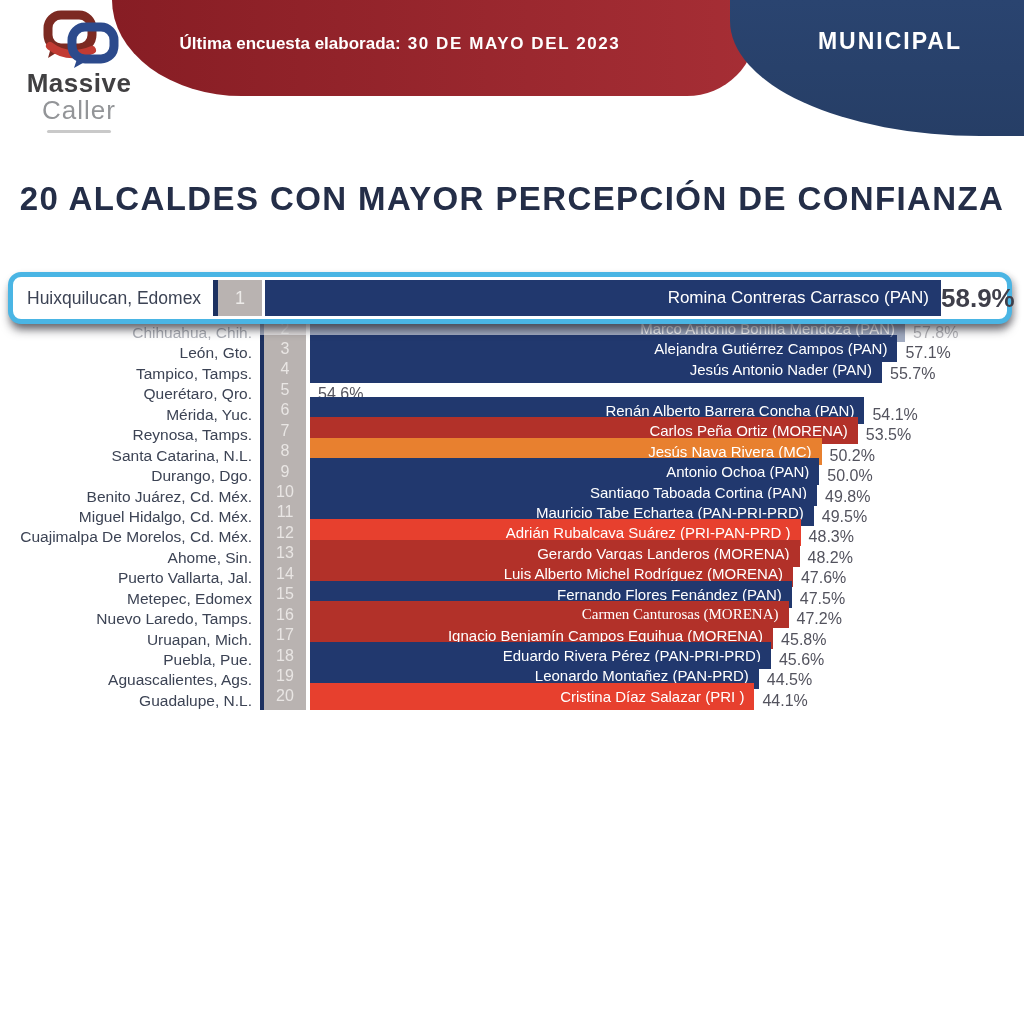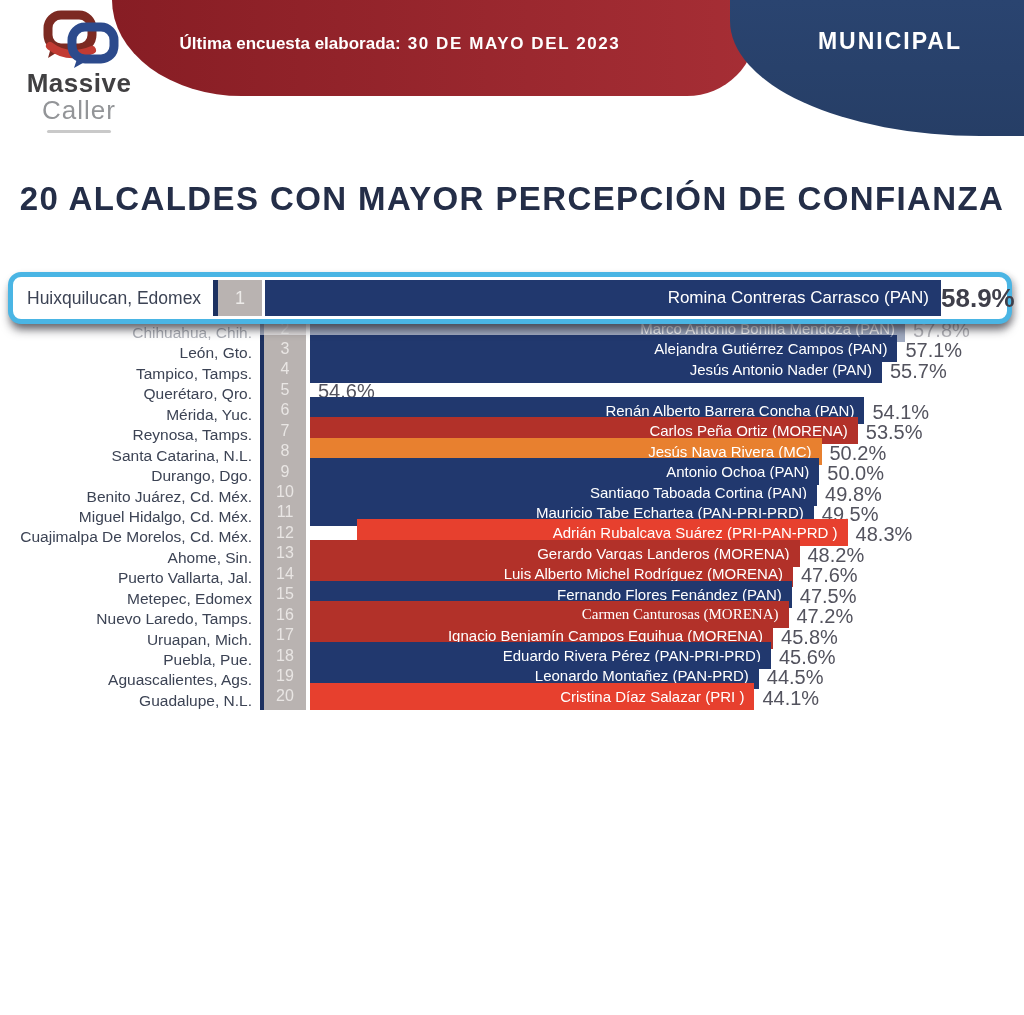--- a/index.html
+++ b/index.html
@@ -54,21 +54,21 @@
   .rows{position:absolute; top:327px; left:0; width:1024px;}
   .row{display:flex; align-items:flex-end; height:15px; margin-bottom:5.45px;}
   .row.dimmed{opacity:.42;}
   .city{width:260px; padding-right:8px; text-align:right; font-size:15.5px; color:#3c4354; white-space:nowrap;}
   .rankwrap{display:flex; width:46px; height:27px; margin-right:4px;}
   .vbar{width:4px; height:27px; background:var(--divider-navy);}
   .rank{flex:1; background:var(--rank-gray); color:#e9e6e4; font-size:16px;
     display:flex; align-items:center; justify-content:center;}
   .bar{height:27px; display:flex; align-items:center; justify-content:flex-end; padding-right:10px;}
   .bar .name{color:#fff; font-size:15px; white-space:nowrap;}
-  .pct{margin-left:8px; font-size:20px; color:#53535e; white-space:nowrap;}
+  .pct{margin-left:8px; font-size:16px; color:#53535e; white-space:nowrap;}
 </style>
 </head>
 <body>
 
 <div class="page">
 
   <div class="hdr">
     <div class="hdr-red"></div>
     <div class="hdr-navy"></div>
     <div class="hdr-red-txt">
@@ -211,21 +211,21 @@
           <span class="name">Mauricio Tabe Echartea (PAN-PRI-PRD)</span>
         </div>
         <div class="pct">49.5%</div>
       </div>
       <div class="row">
         <div class="city">Cuajimalpa De Morelos, Cd. Méx.</div>
         <div class="rankwrap">
           <div class="vbar"></div>
           <div class="rank">12</div>
         </div>
-        <div class="bar" style="width: 490.6px; background: var(--bar-red); margin-left: 47px;">
+        <div class="bar" style="width: 490.6px; background: var(--bar-red);">
           <span class="name">Adrián Rubalcava Suárez (PRI-PAN-PRD )</span>
         </div>
         <div class="pct">48.3%</div>
       </div>
       <div class="row">
         <div class="city">Ahome, Sin.</div>
         <div class="rankwrap">
           <div class="vbar"></div>
           <div class="rank">13</div>
         </div>

